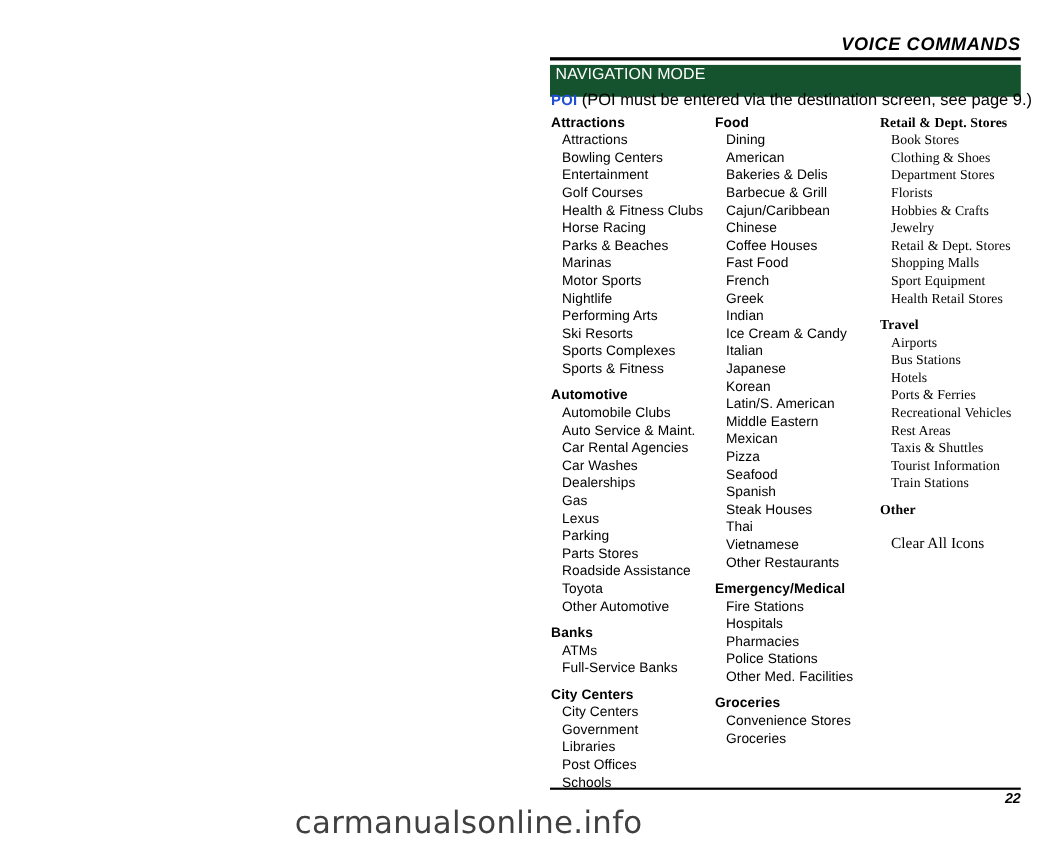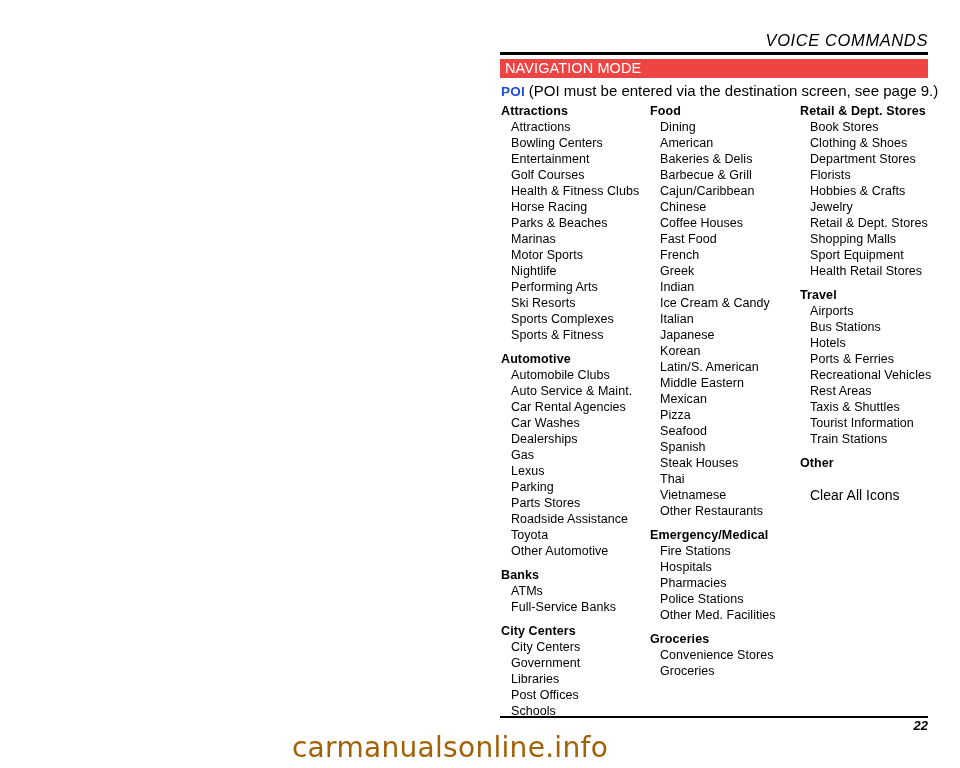--- a/index.html
+++ b/index.html
@@ -26,43 +26,43 @@
   }
 
   
   .running-head {
     position: absolute;
     left: 500px;
     top: 32px;
     width: 428px;
     text-align: right;
     font-size: 16.5px;
-    font-weight: normal;
+    font-weight: bold;
     font-style: italic;
     letter-spacing: 0.6px;
     color: #000;
     line-height: 1;
   }
   .head-rule {
     position: absolute;
     left: 500px;
     top: 52px;
     width: 428px;
     height: 2.5px;
     background: #000;
   }
 
   
   .section-bar {
     position: absolute;
     left: 500px;
     top: 59px;
     width: 428px;
-    height: 19px;
-    background: #ef4444;
+    height: 29px;
+    background: #14532d;
   }
   .section-bar .section-title {
     position: absolute;
     left: 5px;
     top: 1px;
     font-size: 14.5px;
     font-weight: normal;
     color: #ffffff;
     line-height: 17px;
     letter-spacing: 0.1px;
@@ -96,21 +96,21 @@
     left: 0;
     top: 103px;
     width: 960px;
   }
   .col {
     position: absolute;
     top: 0;
   }
   .col-1 { left: 501px; width: 145px; }
   .col-2 { left: 650px; width: 145px; }
-  .col-3 { left: 800px; width: 145px; }
+  .col-3 { left: 800px; width: 145px; font-family: Liberation Serif, serif; }
 
   .group { margin-bottom: 8px; }
   .group:last-child { margin-bottom: 0; }
 
   .group-title {
     font-size: 12.5px;
     font-weight: bold;
     line-height: 16px;
     color: #000;
     white-space: nowrap;
@@ -160,25 +160,24 @@
     color: #000;
     line-height: 15px;
   }
   .watermark {
     position: absolute;
     left: 0;
     top: 731px;
     width: 852px;
     text-align: center;
     font-size: 28px;
-    color: #a16207;
+    color: #404040;
     letter-spacing: 0.3px;
     line-height: 33px;
     font-family: "DejaVu Sans", sans-serif;
-    padding-left: 24px;
   }
 </style>
 </head>
 <body>
 
 <div class="page">
 
   <div class="running-head">VOICE COMMANDS</div>
 
   <div class="head-rule"></div>

